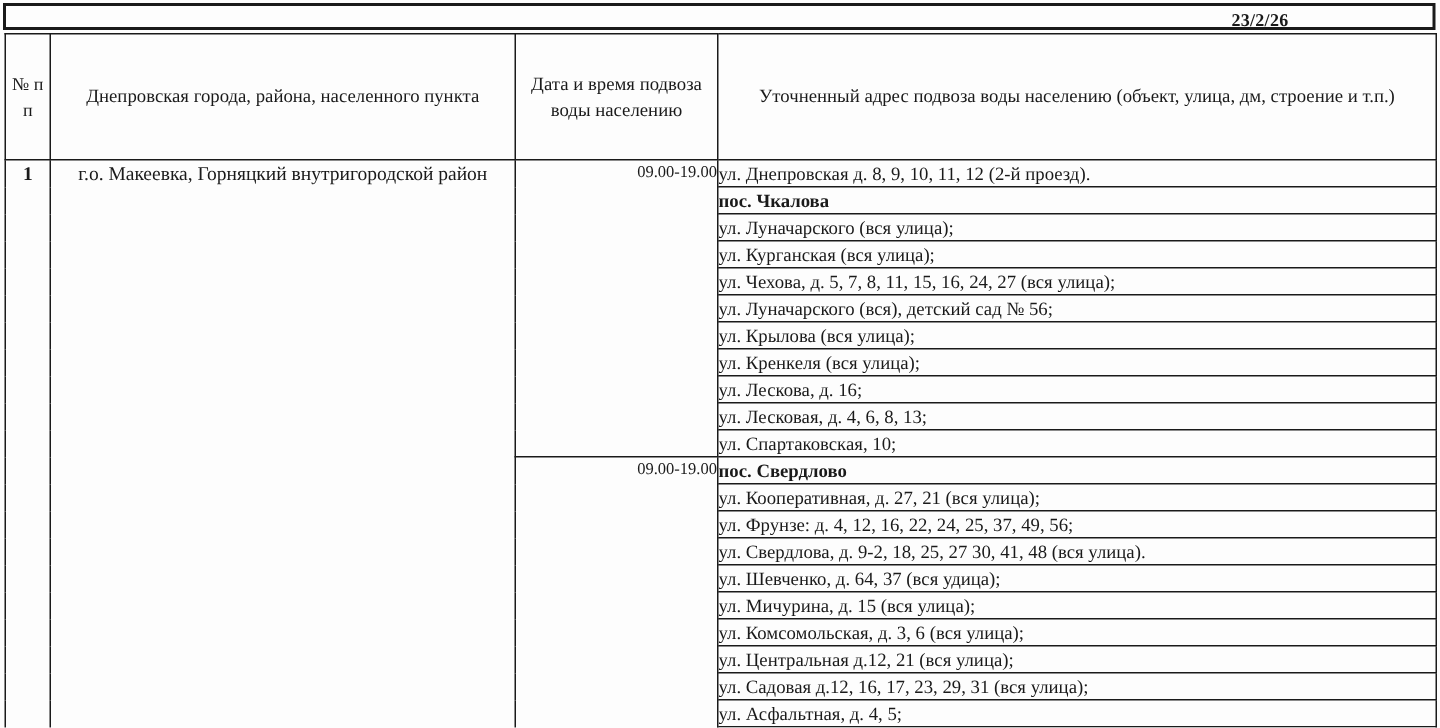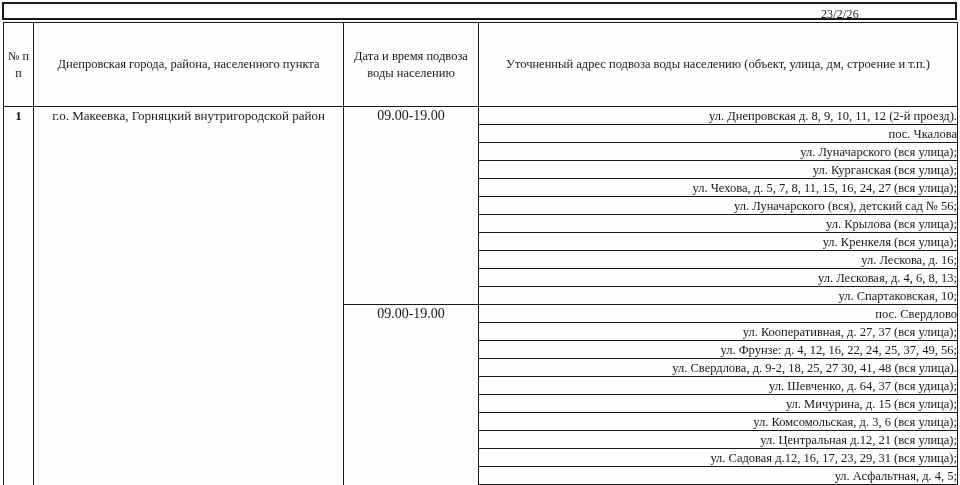--- a/index.html
+++ b/index.html
@@ -18,21 +18,21 @@
     position: absolute;
     top: 2px; left: 2px; right: 3px;
     height: 14px;
     border: 2px solid #1a1a1a;
     background: #fdfdfd;
     text-align: right;
     padding-right: 96px;
     box-sizing: content-box;
   }
   .top-bar .date {
-    font-weight: normal;
+    font-weight: bold;
     font-size: 12px;
     line-height: 14px;
     letter-spacing: 0.2px;
   }
 
   table.main-table {
     position: absolute;
     top: 22px; left: 3px;
     width: 954px;
     border-collapse: collapse;
@@ -52,43 +52,43 @@
     vertical-align: middle;
     line-height: 1.35;
     padding: 0 6px;
   }
   th.num-header { white-space: pre-line; padding: 0 1px; font-size: 12px; }
 
   td.addr-cell {
     height: 17px;
     font-size: 12.5px;
     line-height: 16px;
-    text-align: right;
+    text-align: left;
     white-space: nowrap;
   }
-  td.addr-cell.bold { font-weight: normal; }
+  td.addr-cell.bold { font-weight: bold; }
 
   td.num-cell {
     vertical-align: top;
     text-align: center;
     font-weight: bold;
     font-size: 13px;
     line-height: 17px;
   }
   td.name-cell {
     vertical-align: top;
     text-align: center;
     font-size: 13px;
     line-height: 17px;
     white-space: nowrap;
   }
   td.time-cell {
     vertical-align: top;
-    text-align: center;
-    font-size: 14px;
+    text-align: right;
+    font-size: 11px;
     line-height: 17px;
   }
 </style>
 </head>
 <body>
 
 <div class="page">
 
   <div class="top-bar">
     <span class="date">23/2/26</span>
@@ -145,21 +145,21 @@
           <td class="addr-cell">ул. Лесковая, д. 4, 6, 8, 13;</td>
         </tr>
         <tr>
           <td class="addr-cell">ул. Спартаковская, 10;</td>
         </tr>
         <tr>
           <td class="time-cell" rowspan="12">09.00-19.00</td>
           <td class="addr-cell bold">пос. Свердлово</td>
         </tr>
         <tr>
-          <td class="addr-cell">ул. Кооперативная, д. 27, 37 (вся улица);</td>
+          <td class="addr-cell">ул. Кооперативная, д. 27, 21 (вся улица);</td>
         </tr>
         <tr>
           <td class="addr-cell">ул. Фрунзе: д. 4, 12, 16, 22, 24, 25, 37, 49, 56;</td>
         </tr>
         <tr>
           <td class="addr-cell">ул. Свердлова, д. 9-2, 18, 25, 27 30, 41, 48 (вся улица).</td>
         </tr>
         <tr>
           <td class="addr-cell">ул. Шевченко, д. 64, 37 (вся удица);</td>
         </tr>

